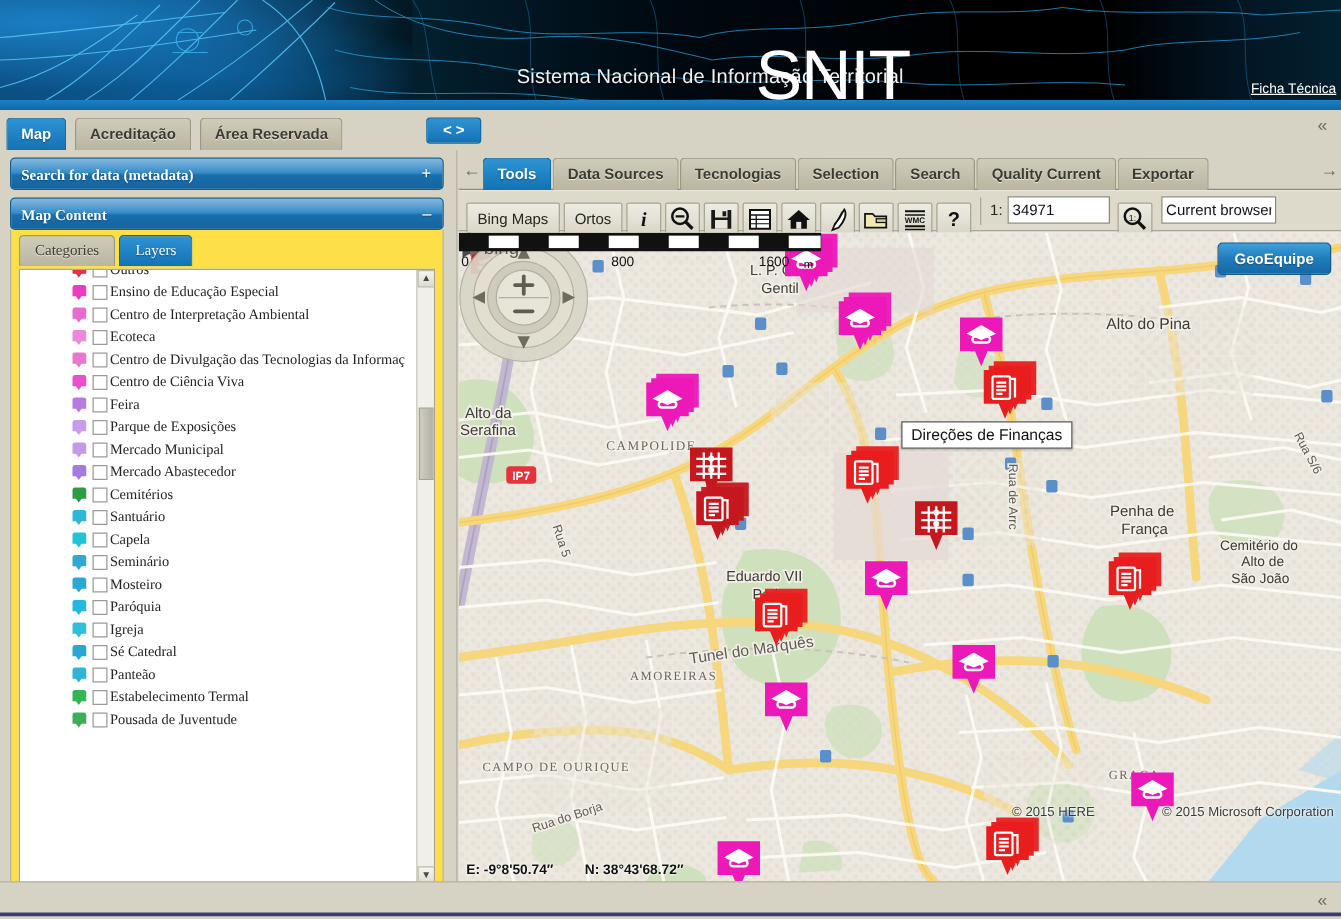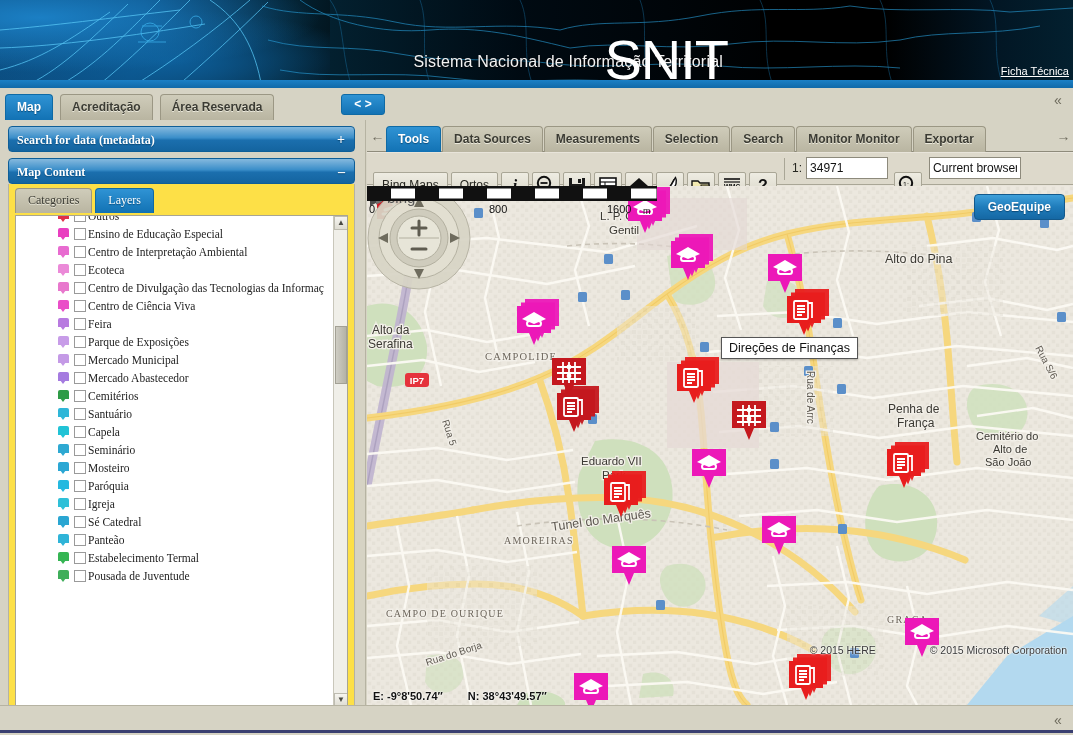--- a/index.html
+++ b/index.html
@@ -230,21 +230,21 @@
     border-color:#0f6aa5; color:#fff; text-shadow:0 1px 1px #0a4f7e;
   }
   #tabs-inner { position:absolute; left:19px; top:0; right:18px; height:32px; overflow:hidden; }
 
   #toolbar {
     position:absolute; left:0; top:33px; width:706px; height:32px;
     background:#ddd9cb; border-bottom:1px solid #a9a696;
     padding:2px 0 0 6px;
   }
   .tbtn {
-    float:left; margin:17px 3px 0 0; height:26px; min-width:26px;
+    float:left; margin:7px 3px 0 0; height:26px; min-width:26px;
     padding:0 8px;
     background:linear-gradient(180deg,#eeece2 0%, #d9d6c8 100%);
     border:1px solid #a9a696; border-radius:2px;
     font-size:12px; color:#262620; line-height:24px; text-align:center;
     cursor:pointer;
   }
   .tbtn.icn { padding:0; width:28px; }
   .tsep { float:left; width:1px; height:22px; margin:3px 7px 0 4px; background:#a9a696; }
   #scale-label { float:left; line-height:27px; font-size:12px; color:#262620; margin-right:4px; }
   #scale-input {
@@ -492,24 +492,24 @@
   </div>
 </div>
 
 <div id="maparea">
 
   <div id="tabbar">
     <div class="scroll-l">←</div>
     <div id="tabs-inner">
         <div class="mtab active">Tools</div>
         <div class="mtab">Data Sources</div>
-        <div class="mtab">Measurements</div>
+        <div class="mtab">Tecnologias</div>
         <div class="mtab">Selection</div>
         <div class="mtab">Search</div>
-        <div class="mtab">Monitor Monitor</div>
+        <div class="mtab">Quality Current</div>
         <div class="mtab">Exportar</div>
       </div>
     <div class="scroll-r">→</div>
   </div>
 
   <div id="toolbar">
     <div class="tbtn">Bing Maps</div>
     <div class="tbtn">Ortos</div>
 
     <div class="tbtn icn">
@@ -1021,21 +1021,21 @@
         <line x1="0" y1="14" x2="290" y2="14" stroke="#111" stroke-width="2"></line>
       </g>
       <text id="sb0" x="2" y="27" font-family="Liberation Sans,sans-serif" font-size="11" fill="#111">0</text>
       <text id="sb1" x="122" y="27" font-family="Liberation Sans,sans-serif" font-size="11" fill="#111">800</text>
       <text id="sb2" x="240" y="27" font-family="Liberation Sans,sans-serif" font-size="11" fill="#111">1600</text>
       <text id="sbu" x="276" y="28" font-family="Liberation Sans,sans-serif" font-size="9" fill="#111">m</text>
     </svg>
 
     <div id="coords">
       <span>E: -9°8'50.74″</span>
-      <span>N: 38°43'49.57″</span>
+      <span>N: 38°43'68.72″</span>
     </div>
   </div>
 </div>
 
 <div id="bottomstrip">
   <div id="collapse-bottom">«</div>
 </div>
 <div id="bottom-rule"></div>
 
 </body></html>

